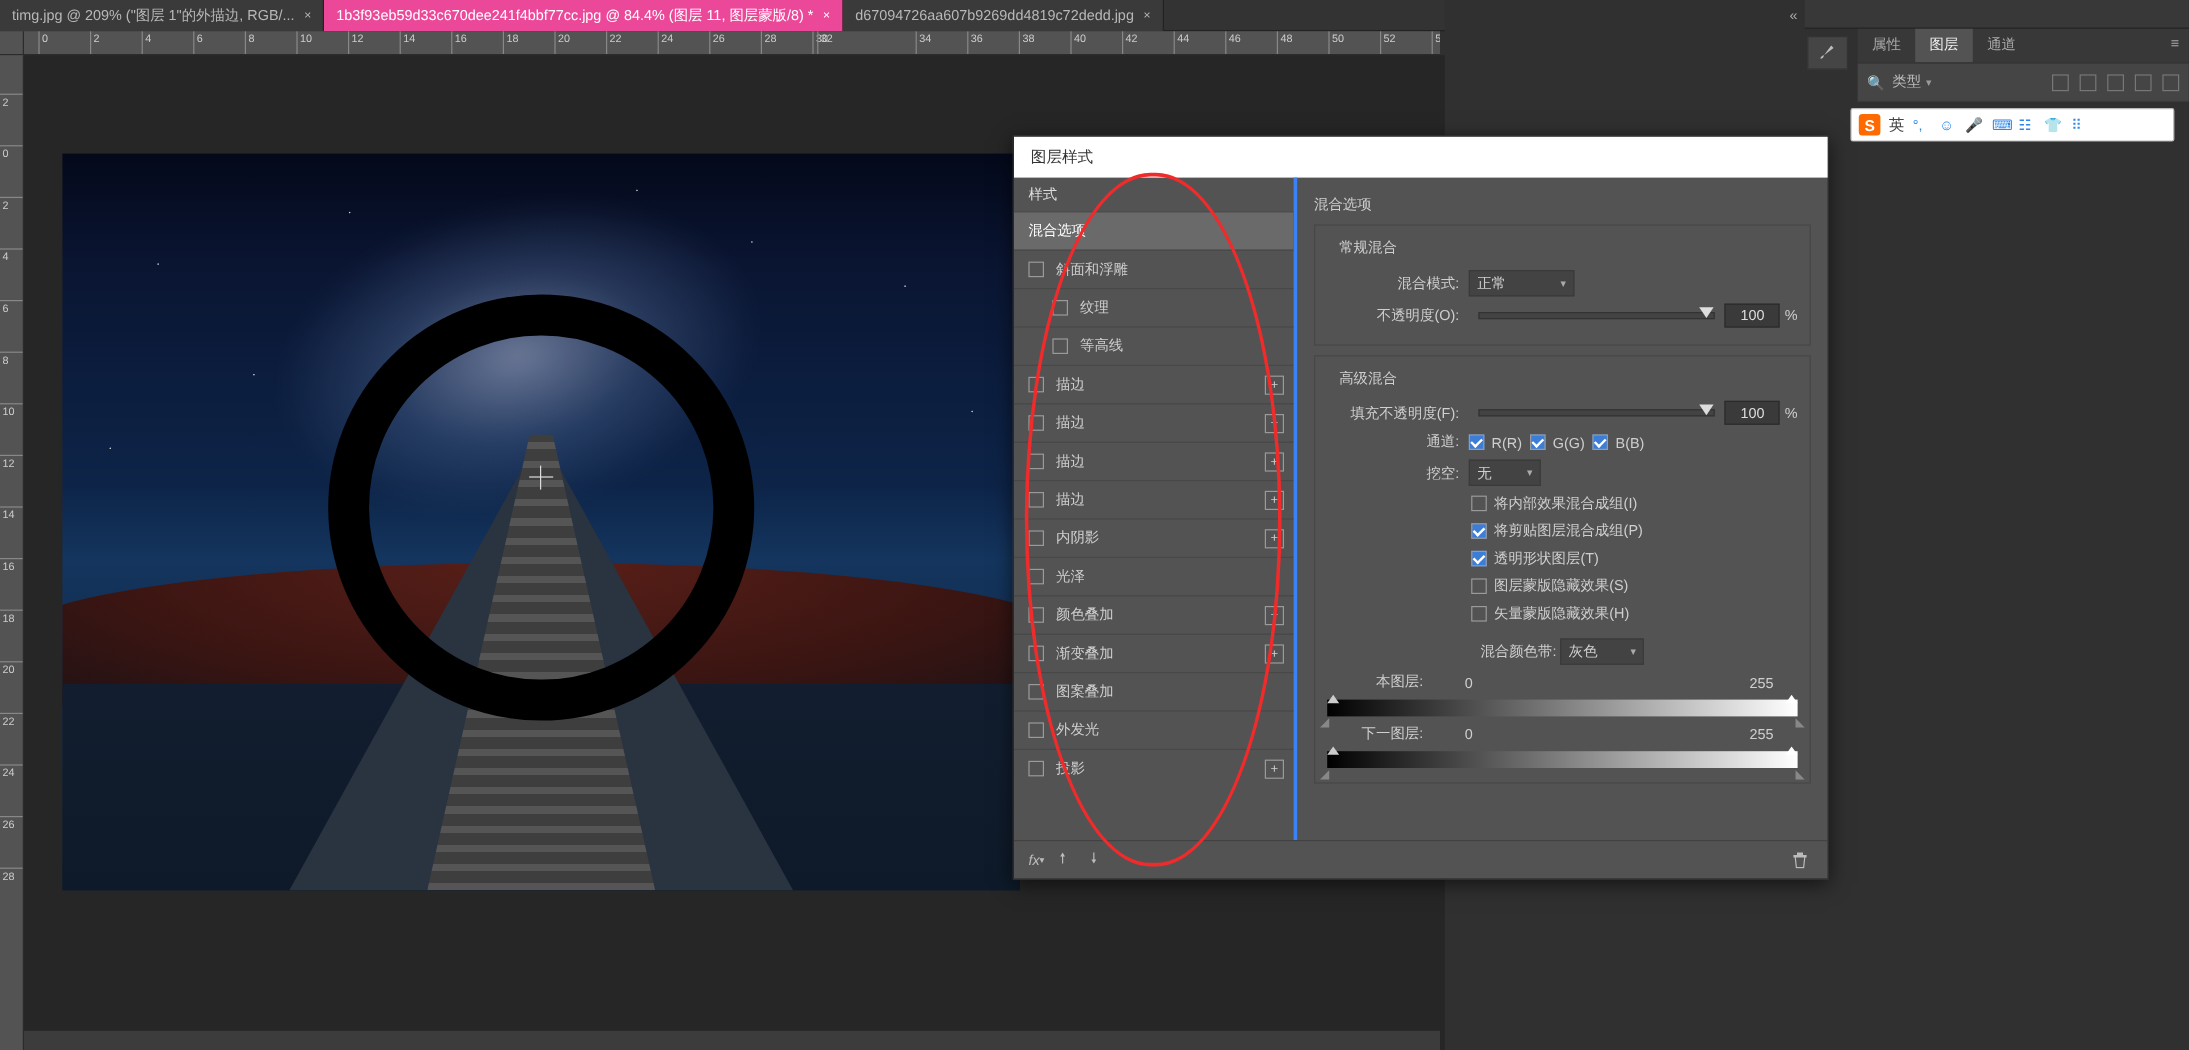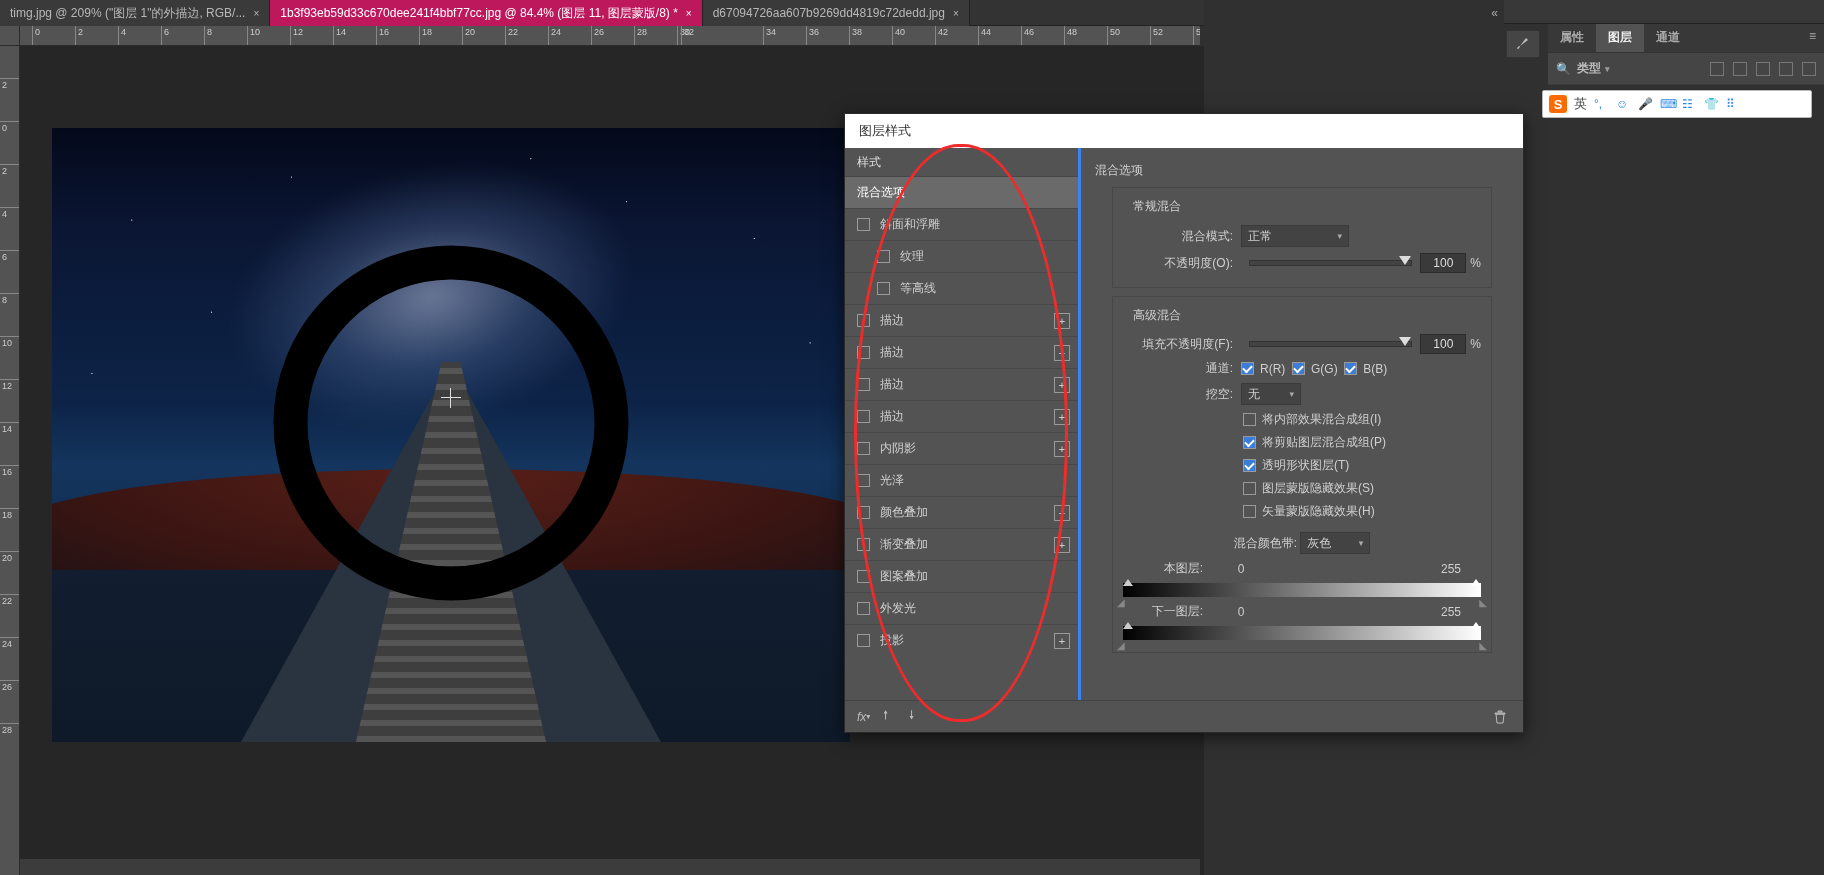--- a/index.html
+++ b/index.html
@@ -1,21 +1,21 @@
 <!DOCTYPE html>
 <html><head>
 <meta charset="utf-8">
 <style>
 html,body{margin:0;padding:0;width:1824px;height:875px;background:#303030;font-family:"Microsoft YaHei",Arial,sans-serif;font-size:12px;color:#bcbcbc;overflow:hidden}
 *{box-sizing:border-box}
 
 
 .doc-tabs{position:absolute;left:0;top:0;height:26px;width:1204px;display:flex;background:#333;border-bottom:1px solid #222}
 .doc-tab{display:flex;align-items:center;padding:0 10px;height:26px;background:#3a3a3a;color:#b8b8b8;border-right:1px solid #222;cursor:default;white-space:nowrap}
-.doc-tab.active{background:#be185d;color:#fff}
+.doc-tab.active{background:#ec4899;color:#fff}
 .doc-tab .close{margin-left:8px;font-size:10px}
 
 
 .ruler-corner{position:absolute;left:0;top:26px;width:20px;height:20px;background:#535353;border-right:1px solid #2b2b2b;border-bottom:1px solid #2b2b2b}
 .ruler-top{position:absolute;left:20px;top:26px;right:624px;height:20px;background:#535353;border-bottom:1px solid #2b2b2b;font-size:9px;color:#ccc;overflow:hidden}
 .ruler-top .tick{position:absolute;top:0;height:100%;border-left:1px solid #888;padding:1px 2px 0}
 .ruler-left{position:absolute;left:0;top:46px;width:20px;bottom:0;background:#535353;border-right:1px solid #2b2b2b;font-size:9px;color:#ccc;overflow:hidden}
 .ruler-left .tick{position:absolute;left:0;width:100%;border-top:1px solid #888;padding:1px 2px 0}
 
 
@@ -43,43 +43,43 @@
 .style-row.selected{background:#6a6a6a;color:#fff}
 .style-row.indent .cb{margin-left:20px}
 .style-row .cb{width:13px;height:13px;border:1px solid #9a9a9a;margin-right:10px;background:#535353}
 .style-row .plus{position:absolute;right:8px;top:8px;width:16px;height:16px;border:1px solid #9a9a9a;color:#cfcfcf;font-size:11px;display:flex;align-items:center;justify-content:center}
 
 .opts-col{flex:1;padding:10px 14px;color:#cfcfcf;font-size:12px}
 .group-title{margin:4px 0 8px}
 .subgroup{margin:2px 0 10px 10px}
 .row{display:flex;align-items:center;margin:6px 0}
 .row .lab{margin-right:8px;min-width:110px;text-align:right}
-.selectbox{width:108px;height:22px;border:1px solid #3a3a3a;background:#434343;display:flex;align-items:center;padding:0 6px;justify-content:space-between}
+.selectbox{width:88px;height:22px;border:1px solid #3a3a3a;background:#434343;display:flex;align-items:center;padding:0 6px;justify-content:space-between}
 .selectbox .caret{font-size:9px;color:#aaa}
 .slider{flex:1;height:6px;background:#434343;border:1px solid #333;margin:0 8px;position:relative}
 .slider .knob{position:absolute;right:0;top:-5px;width:0;height:0;border-left:6px solid transparent;border-right:6px solid transparent;border-top:9px solid #ddd}
 .numbox{width:46px;height:20px;background:#3a3a3a;border:1px solid #2b2b2b;color:#ddd;text-align:center;line-height:18px;margin-right:4px}
 .chk{width:13px;height:13px;border:1px solid #9a9a9a;margin-right:6px;display:inline-flex;align-items:center;justify-content:center;background:#535353}
 .chk.on{background:#3c7dd7}
 .chk.on::after{content:"";width:7px;height:4px;border-left:2px solid #fff;border-bottom:2px solid #fff;transform:rotate(-45deg);margin-top:-2px}
-.fieldset{border:1px solid #474747;padding:8px 10px;margin:8px 17px}
+.fieldset{border:1px solid #474747;padding:8px 10px;margin:8px 0}
 .blend-grad{height:14px;background:linear-gradient(to right,#000,#fff);margin:4px 0;position:relative}
 .blend-grad .mark{position:absolute;top:-4px;width:0;height:0;border-left:5px solid transparent;border-right:5px solid transparent;border-bottom:7px solid #ccc}
 .blend-grad .mark.right{right:0;border-bottom-color:#fff}
 .blend-grad .bot{position:absolute;bottom:-11px;font-size:10px;color:#888}
 
 .dlg-foot{height:32px;border-top:1px solid #424242;display:flex;align-items:center;padding:0 8px;color:#bcbcbc}
 .dlg-foot .spacer{flex:1}
 .dlg-foot .ic{width:18px;height:18px;margin:0 4px;display:flex;align-items:center;color:#bcbcbc}
 
 
 .red-oval{position:absolute;left:854px;top:144px;width:214px;height:578px;border:3px solid #ef2b2b;border-radius:105px/290px;pointer-events:none}
 
 
-.dock{position:absolute;right:0;top:0;width:320px;height:100%;font-weight:bold;}
+.dock{position:absolute;right:0;top:0;width:320px;height:100%;}
 .dock-top{height:24px;background:#383838;border-bottom:1px solid #222}
 .brush-ic{position:absolute;left:2px;top:30px;width:34px;height:28px;background:#454545;display:flex;align-items:center;justify-content:center;border:1px solid #333}
 .panel-tabs{display:flex;background:#383838;height:28px;margin-left:44px}
 .ptab{padding:5px 12px;color:#aaa}
 .ptab.active{background:#535353;color:#eee}
 .ptab-menu{margin-left:auto;padding:5px 8px;color:#aaa}
 .panel{background:#454545;margin-left:44px;border-top:1px solid #333;position:relative}
 .search-row{display:flex;align-items:center;height:32px;padding:0 8px;border-bottom:1px solid #3b3b3b}
 .search-row .mag{margin-right:6px;color:#9a9a9a}
 .search-row .caret{margin-left:4px;color:#9a9a9a;font-size:9px}

